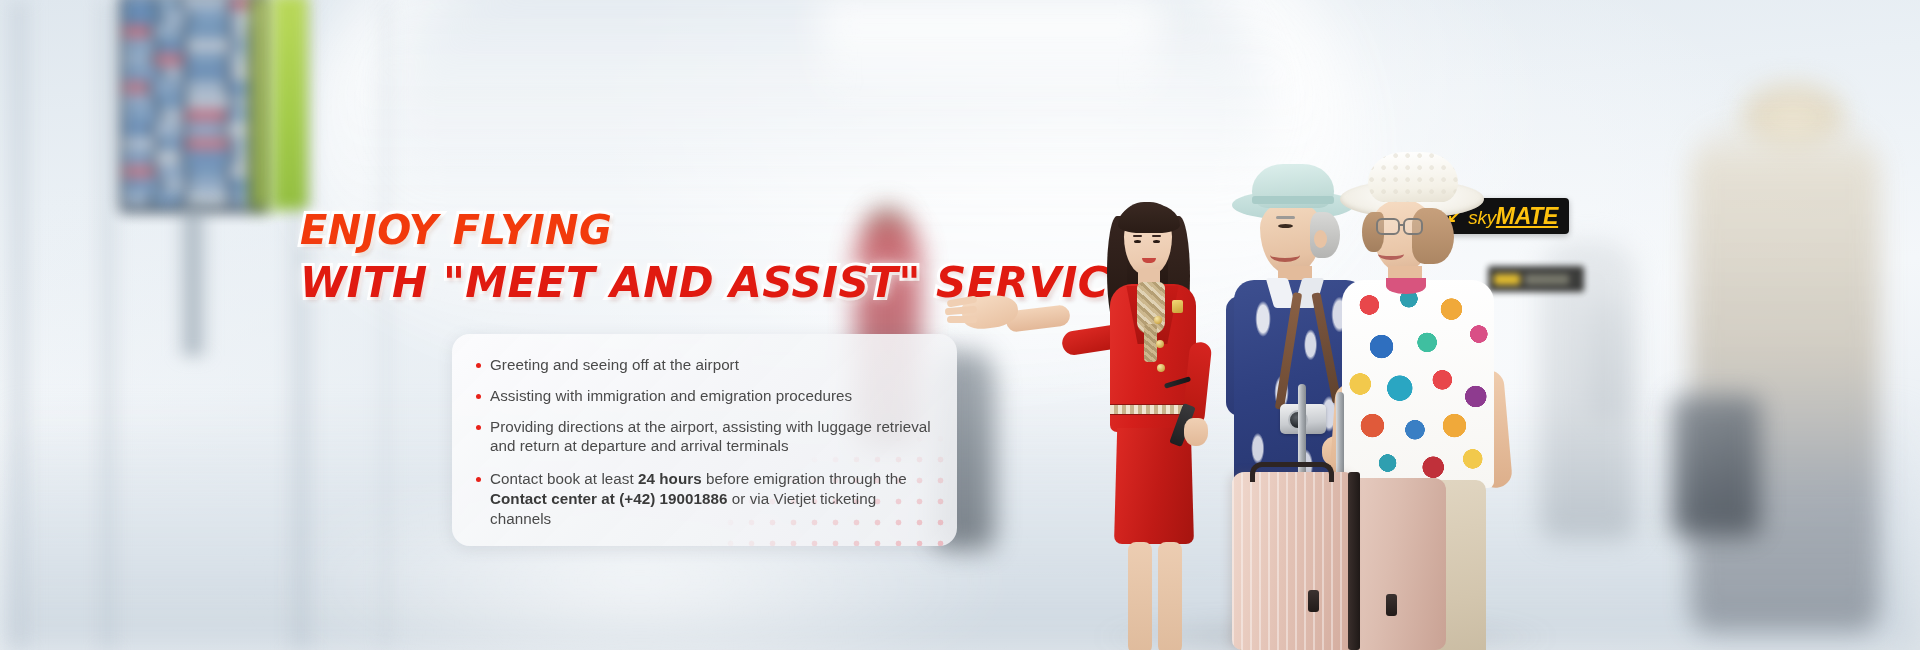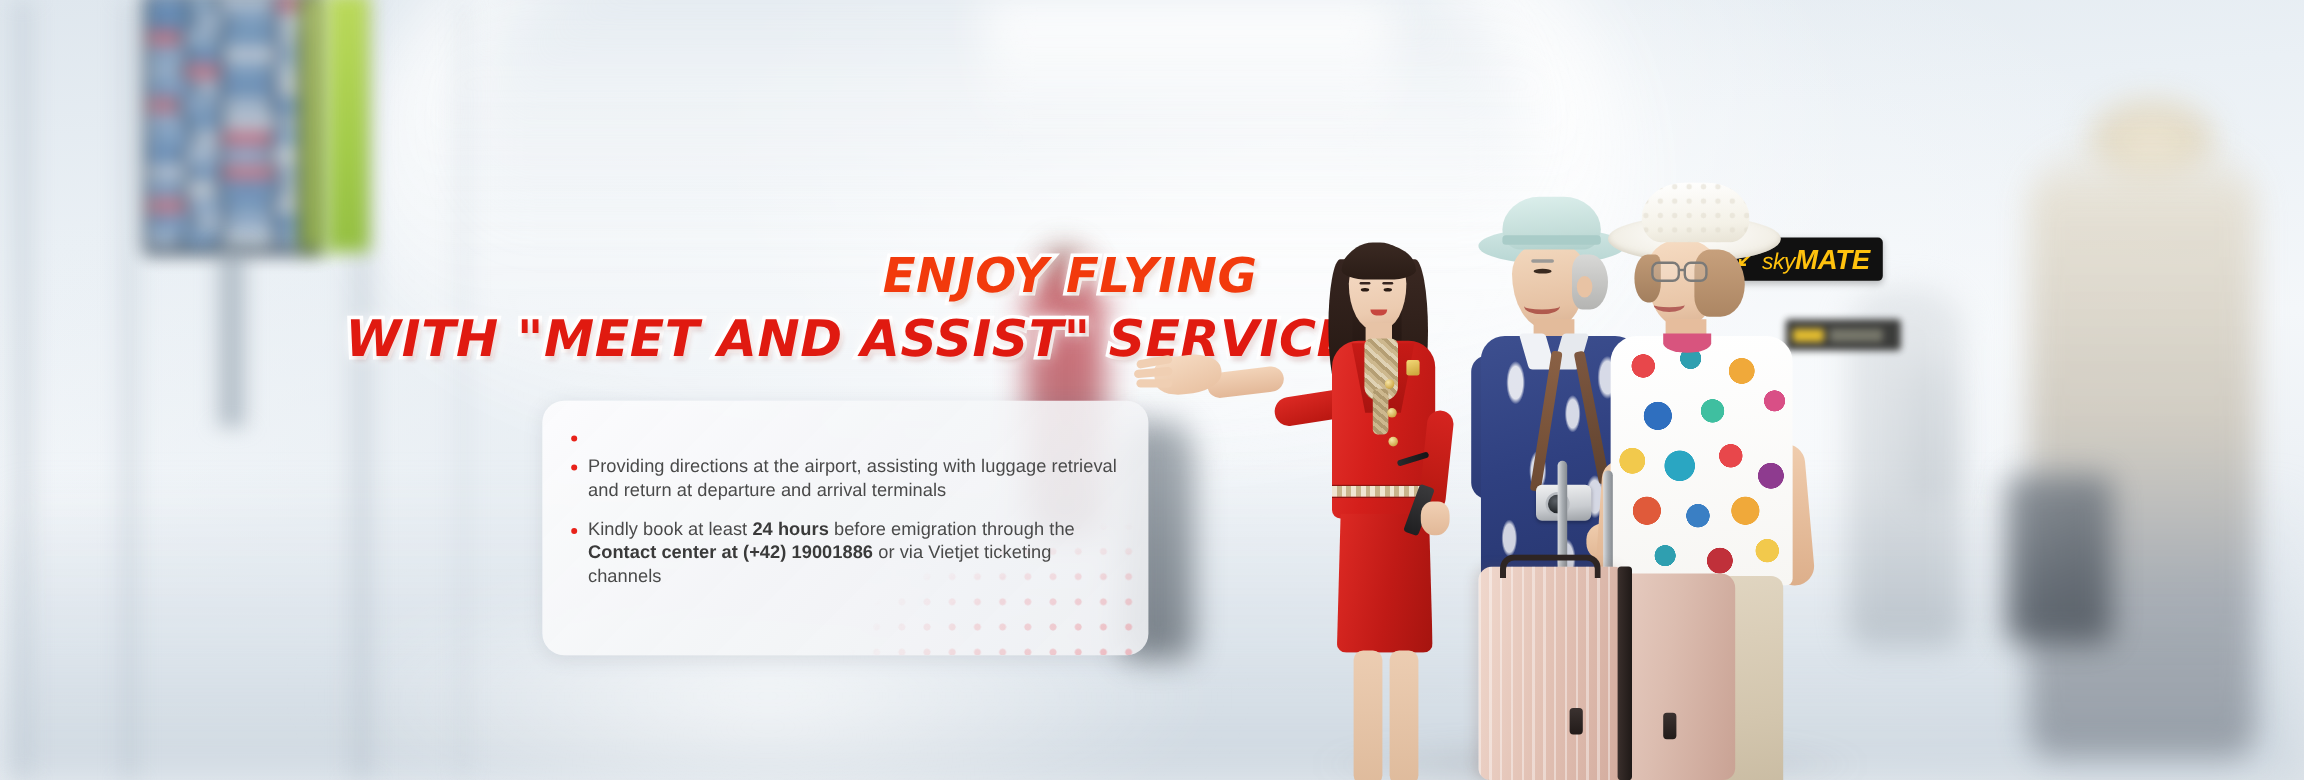--- a/index.html
+++ b/index.html
@@ -191,40 +191,40 @@
     font-weight:700;
   }
   .sign-text {
     color:#FFC20E;
     font-family:"Liberation Sans", sans-serif;
     font-style:italic;
     font-size:19px;
     letter-spacing:-0.3px;
     white-space:nowrap;
   }
-  .sign-text b { font-size:23px; font-weight:700; font-style:italic; }
+  .sign-text b { font-size:23px; font-weight:700; font-style:italic;text-decoration:underline; }
 
   .sign-secondary {
     position:absolute; left:1488px; top:266px;
     width:96px; height:26px;
     background:#2a2a28;
     border-radius:3px;
     filter:blur(3.2px);
     display:flex; align-items:center; gap:5px; padding:0 6px;
     opacity:.9;
   }
   .sign-sec-block { height:11px; border-radius:2px; background:#e0b61a; }
   .sign-sec-block.b1 { width:26px; }
   .sign-sec-block.b2 { width:44px; background:#6a6a5c; }
 
   
   .headline {
-    position:absolute; left:288px; top:210px;
+    position:absolute; left:300px; top:210px;
     width:760px;
-    text-align:right;
+    text-align:left;
     z-index:6;
   }
   .headline-line {
     font-family:"DejaVu Sans", sans-serif;
     font-weight:700;
     font-style:italic;
     letter-spacing:0.5px;
     line-height:1.0;
     white-space:nowrap;
   }
@@ -858,28 +858,33 @@
   <div class="headline">
     <div class="headline-line l1">ENJOY FLYING</div>
     <div class="headline-line l2">WITH "MEET AND ASSIST" SERVICE</div>
   </div>
 
   <div class="info-panel">
     <div class="panel-dots"></div>
     <div class="panel-inner" id="bulletList">
         <div class="bullet-row">
           <span class="bullet-dot" style="background: rgb(232, 34, 26);"></span>
+          <span class="bullet-text"><span>Greeting and seeing off at the airport</span></span>
+        </div>
+        <div class="bullet-row">
+          <span class="bullet-dot" style="background: rgb(232, 34, 26);"></span>
+          <span class="bullet-text"><span>Assisting with immigration and emigration procedures</span></span>
         </div>
         <div class="bullet-row tight">
           <span class="bullet-dot" style="background: rgb(232, 34, 26);"></span>
           <span class="bullet-text"><span>Providing directions at the airport, assisting with luggage retrieval and return at departure and arrival terminals</span></span>
         </div>
         <div class="bullet-row tight">
           <span class="bullet-dot" style="background: rgb(232, 34, 26);"></span>
-          <span class="bullet-text"><span>Kindly book at least </span><b>24 hours</b><span> before emigration through the </span><b>Contact center at (+42) 19001886</b><span> or via Vietjet ticketing channels</span></span>
+          <span class="bullet-text"><span>Contact book at least </span><b>24 hours</b><span> before emigration through the </span><b>Contact center at (+42) 19001886</b><span> or via Vietjet ticketing channels</span></span>
         </div>
       </div>
   </div>
 
   <div class="people">
 
     <div class="group-shadow"></div>
 
     <div class="fa">
       <div class="fa-arm-left"></div>

